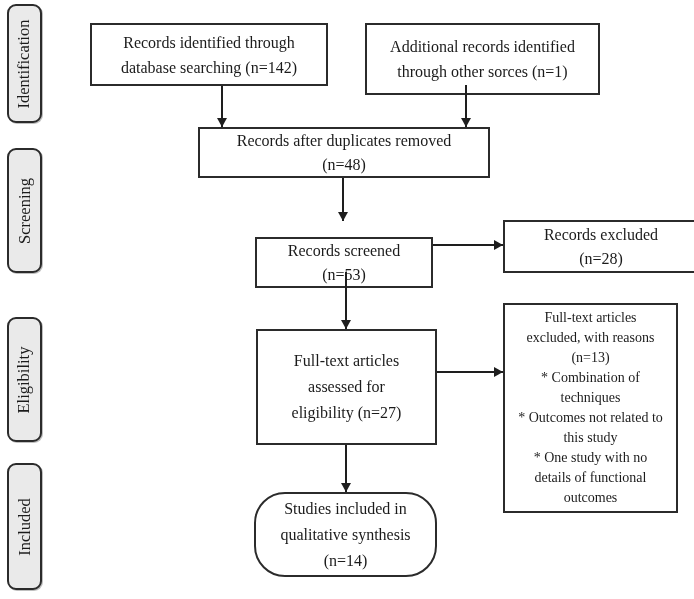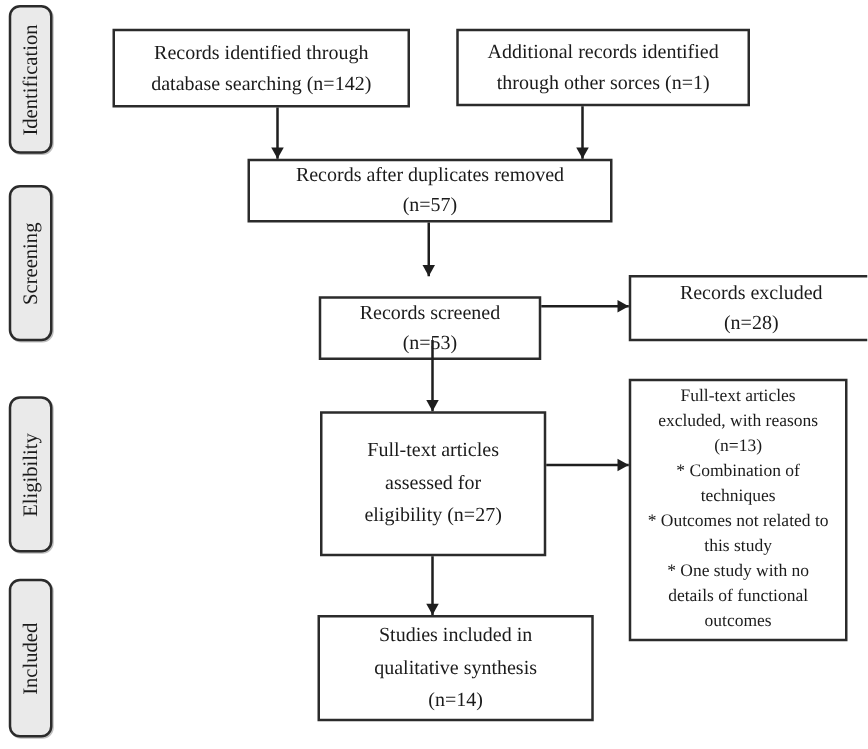--- a/index.html
+++ b/index.html
@@ -51,28 +51,28 @@
     display: flex;
     align-items: center;
     justify-content: center;
     text-align: center;
     font-size: 16px;
     line-height: 25px;
     white-space: pre-line;
     padding: 1px 2px;
   }
   #box-records-identified { left: 90px;  top: 23px;  width: 238px; height: 63px; text-align: center; }
-  #box-additional-records { left: 365px; top: 23px;  width: 235px; height: 62px; }
+  #box-additional-records { left: 365px; top: 23px;  width: 235px; height: 72px; }
   #box-after-duplicates   { left: 198px; top: 127px; width: 292px; height: 51px; line-height: 24px; }
   #box-records-screened   { left: 255px; top: 237px; width: 178px; height: 51px; line-height: 24px; }
   #box-records-excluded   { left: 503px; top: 220px; width: 196px; height: 53px; line-height: 24px; }
   #box-fulltext-assessed  { left: 256px; top: 329px; width: 181px; height: 116px; line-height: 26px; }
   #box-fulltext-excluded  { left: 503px; top: 303px; width: 175px; height: 210px;
                             font-size: 14px; line-height: 20px; }
-  #box-studies-included   { left: 254px; top: 492px; width: 221px; height: 85px; line-height: 26px; }
+  #box-studies-included   { left: 254px; top: 492px; width: 183px; height: 85px; line-height: 26px; border-radius: 31px; }
 
   
   .varrow {
     position: absolute;
     width: 2px;
     background: #1e1e1e;
   }
   .varrow::after {
     content: '';
     position: absolute;
@@ -124,21 +124,21 @@
   </div>
   <div class="stage" id="stage-included">
     <span>Included</span>
   </div>
 
   <div class="fbox" id="box-records-identified">Records identified through
 database searching (n=142)</div>
   <div class="fbox" id="box-additional-records">Additional records identified
 through other sorces (n=1)</div>
   <div class="fbox" id="box-after-duplicates">Records after duplicates removed
-(n=57)</div>
+(n=48)</div>
   <div class="fbox" id="box-records-screened">Records screened
 (n=53)</div>
   <div class="fbox" id="box-records-excluded">Records excluded
 (n=28)</div>
   <div class="fbox" id="box-fulltext-assessed">Full-text articles
 assessed for
 eligibility (n=27)</div>
   <div class="fbox" id="box-fulltext-excluded">Full-text articles
 excluded, with reasons
 (n=13)

